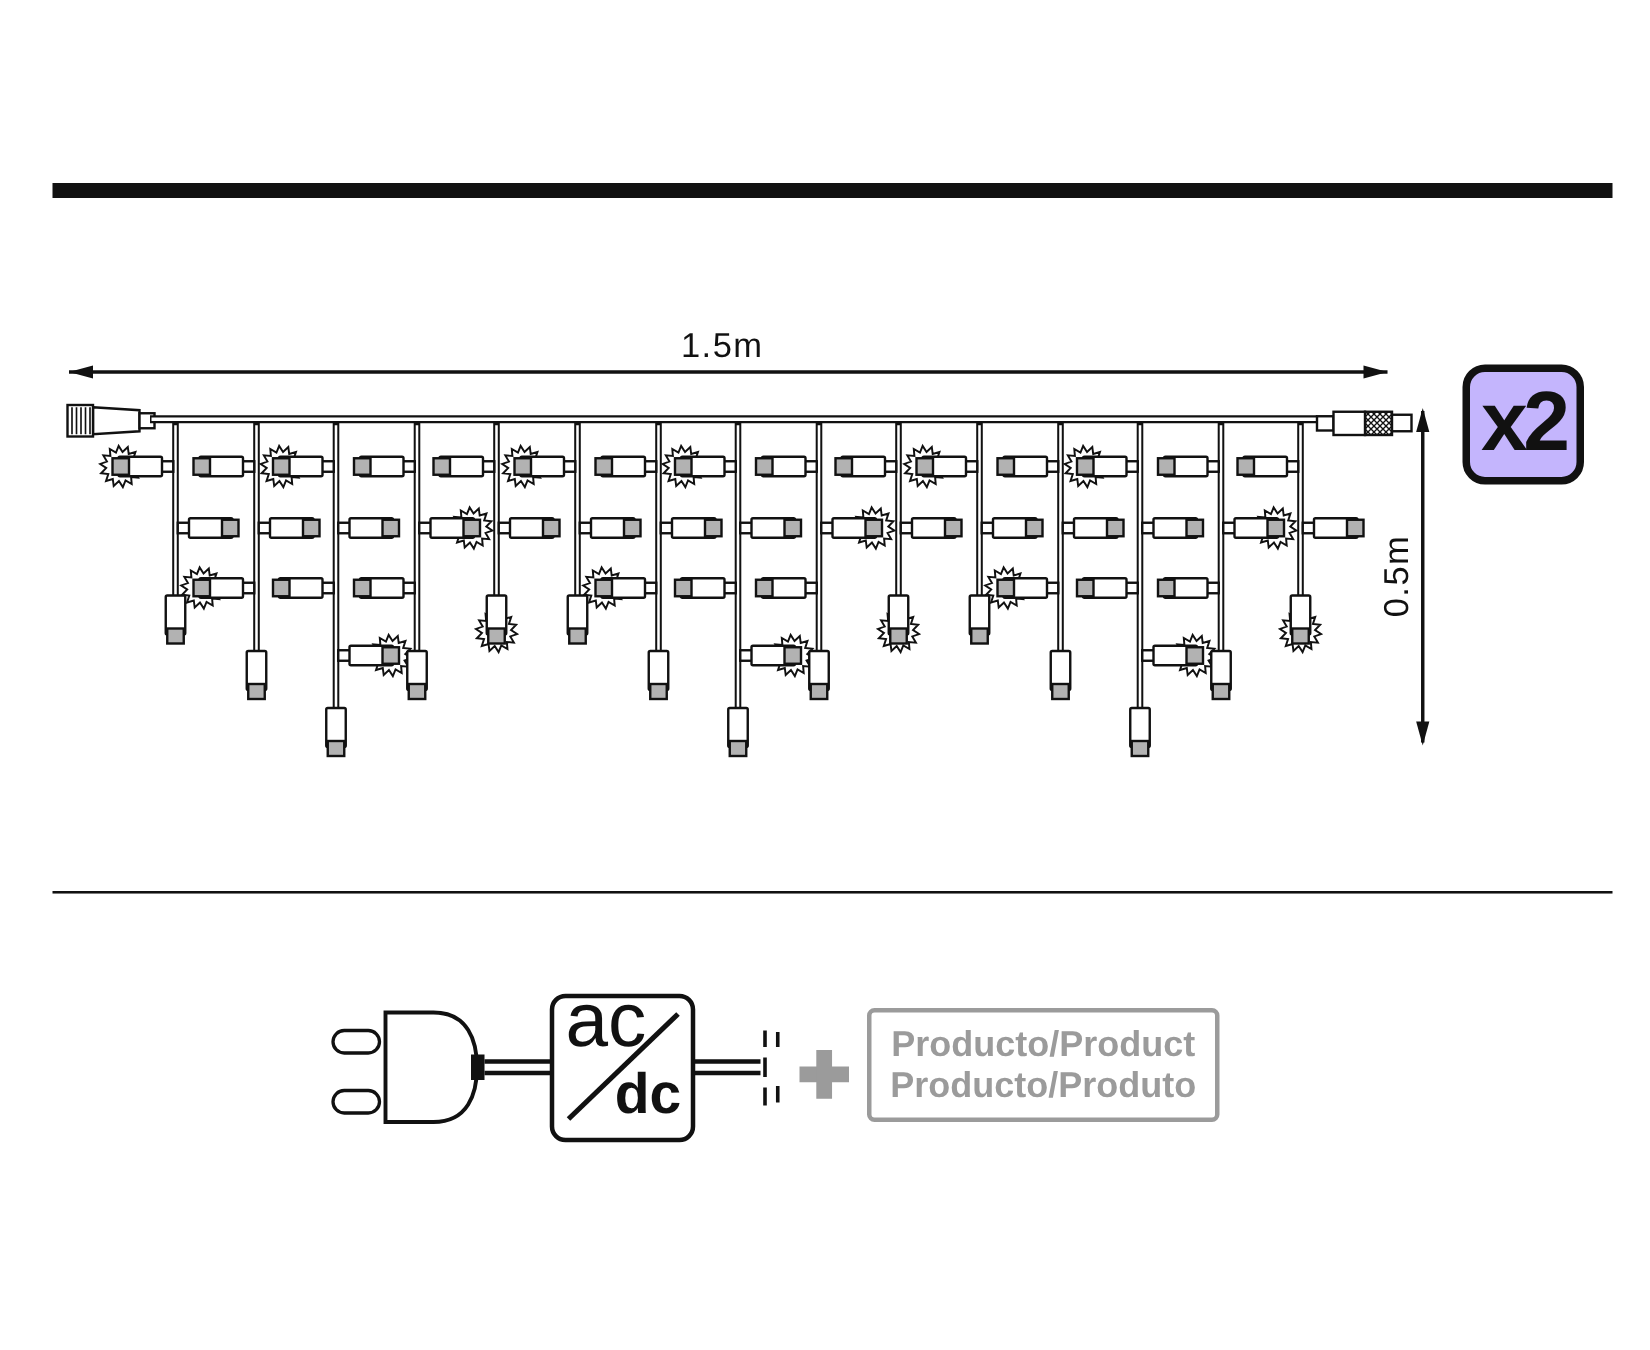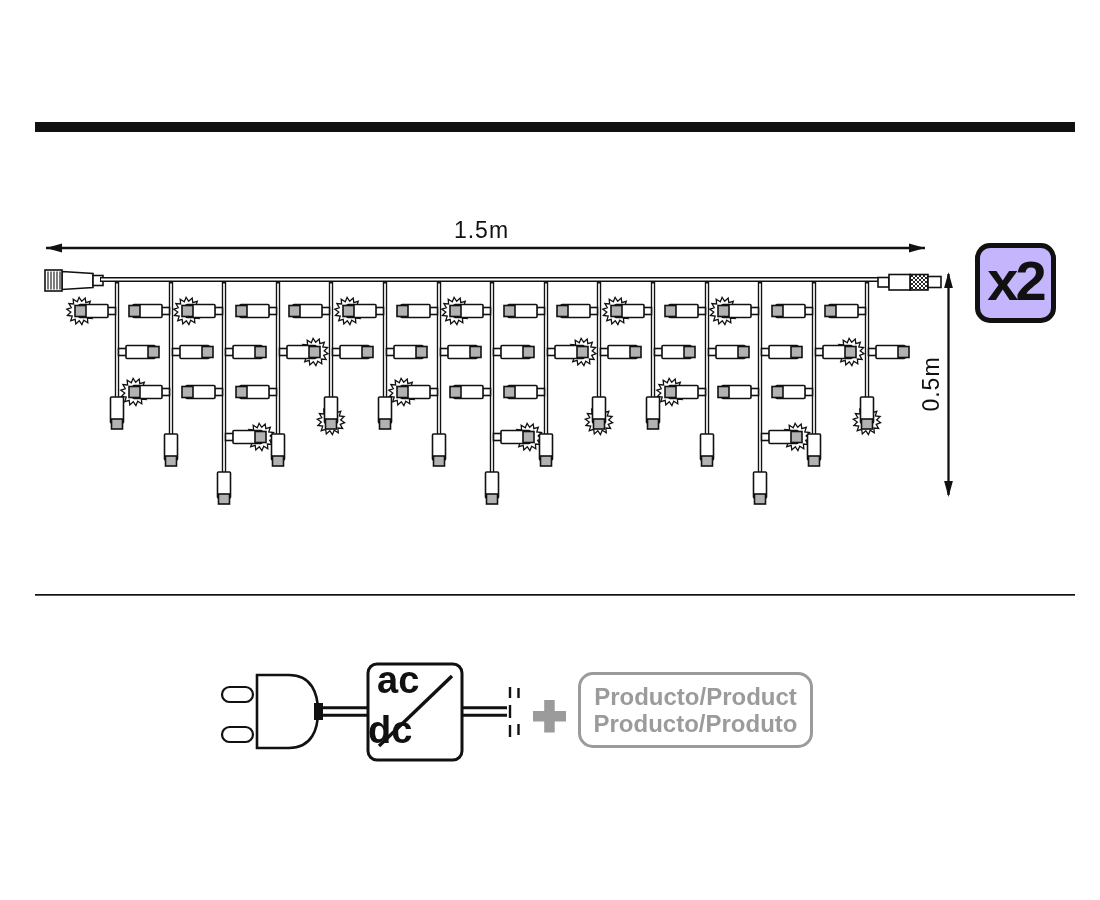--- a/index.html
+++ b/index.html
@@ -5,24 +5,24 @@
   html,body{margin:0;padding:0;background:#fff;}
   #stage{position:relative;width:1100px;height:900px;background:#fff;overflow:hidden;
          font-family:"Liberation Sans", sans-serif;color:#111;}
   #diagram-svg{position:absolute;left:0;top:0;}
   .overlay{position:absolute;white-space:nowrap;}
   #label-length{left:424px;top:217px;width:115px;text-align:center;font-size:23px;letter-spacing:1px;}
   #label-height{left:931px;top:384px;transform:translate(-50%,-50%) rotate(-90deg);font-size:23px;letter-spacing:1px;}
   #badge-x2{left:975px;top:243px;width:81px;height:80px;box-sizing:border-box;
             border:5px solid #111;border-radius:15px;background:#c4b5fd;
             font-size:56px;font-weight:bold;letter-spacing:-3px;line-height:66px;text-align:center;}
-  #label-ac{left:377px;top:660px;font-size:38px;font-weight:bold;line-height:40px;}
-  #label-dc{left:368px;top:710px;width:86px;text-align:left;font-size:38px;font-weight:bold;line-height:40px;}
+  #label-ac{left:377px;top:660px;font-size:51px;font-weight:normal;line-height:40px;}
+  #label-dc{left:368px;top:710px;width:86px;text-align:center;font-size:38px;font-weight:bold;line-height:40px;padding-left:21px;}
   #product-box{left:578px;top:672px;width:235px;height:76px;box-sizing:border-box;
-               border:3.5px solid #9b9b9b;border-radius:15px;background:#fff;
+               border:3.5px solid #9b9b9b;border-radius:5px;background:#fff;
                display:flex;flex-direction:column;justify-content:center;align-items:center;
                color:#9b9b9b;font-weight:bold;font-size:24px;line-height:27px;}
 </style>
 </head>
 <body>
 
 <div id="stage">
   <svg id="diagram-svg" width="1100" height="900" viewBox="0 0 1100 900">
       <defs>
         <pattern id="hatch" patternUnits="userSpaceOnUse" width="4" height="4">

